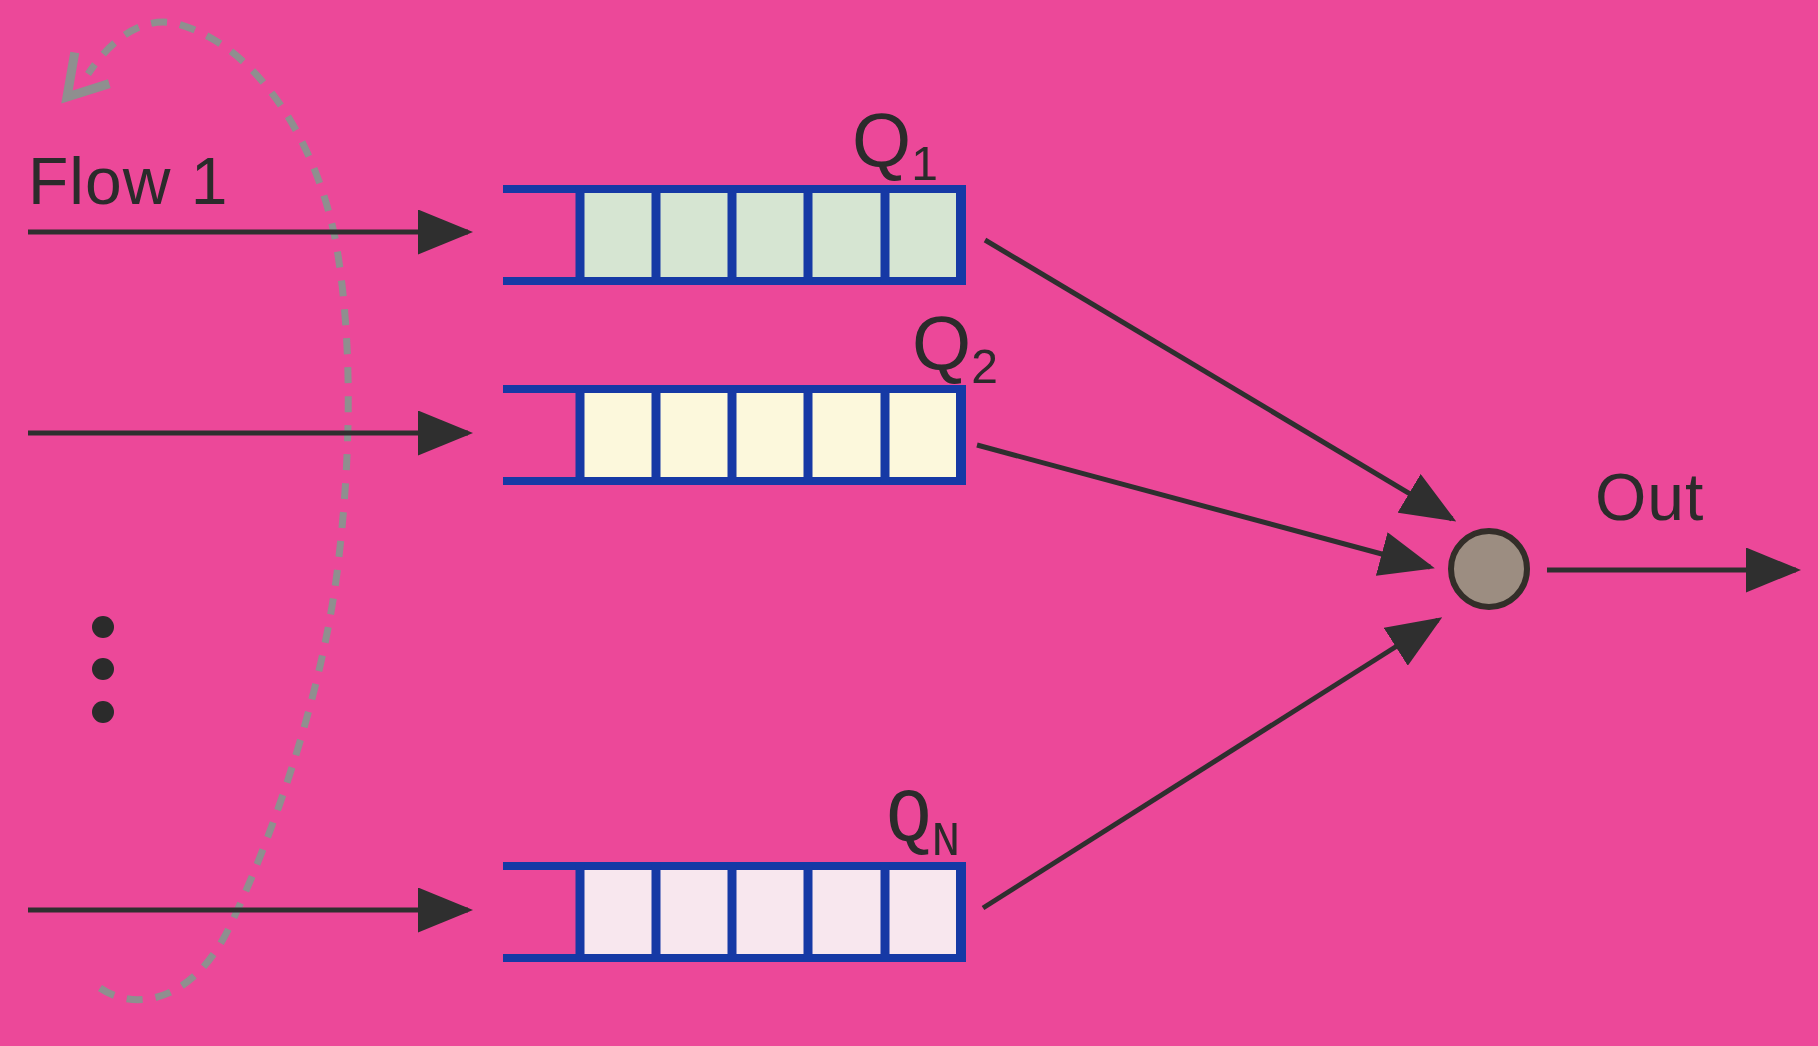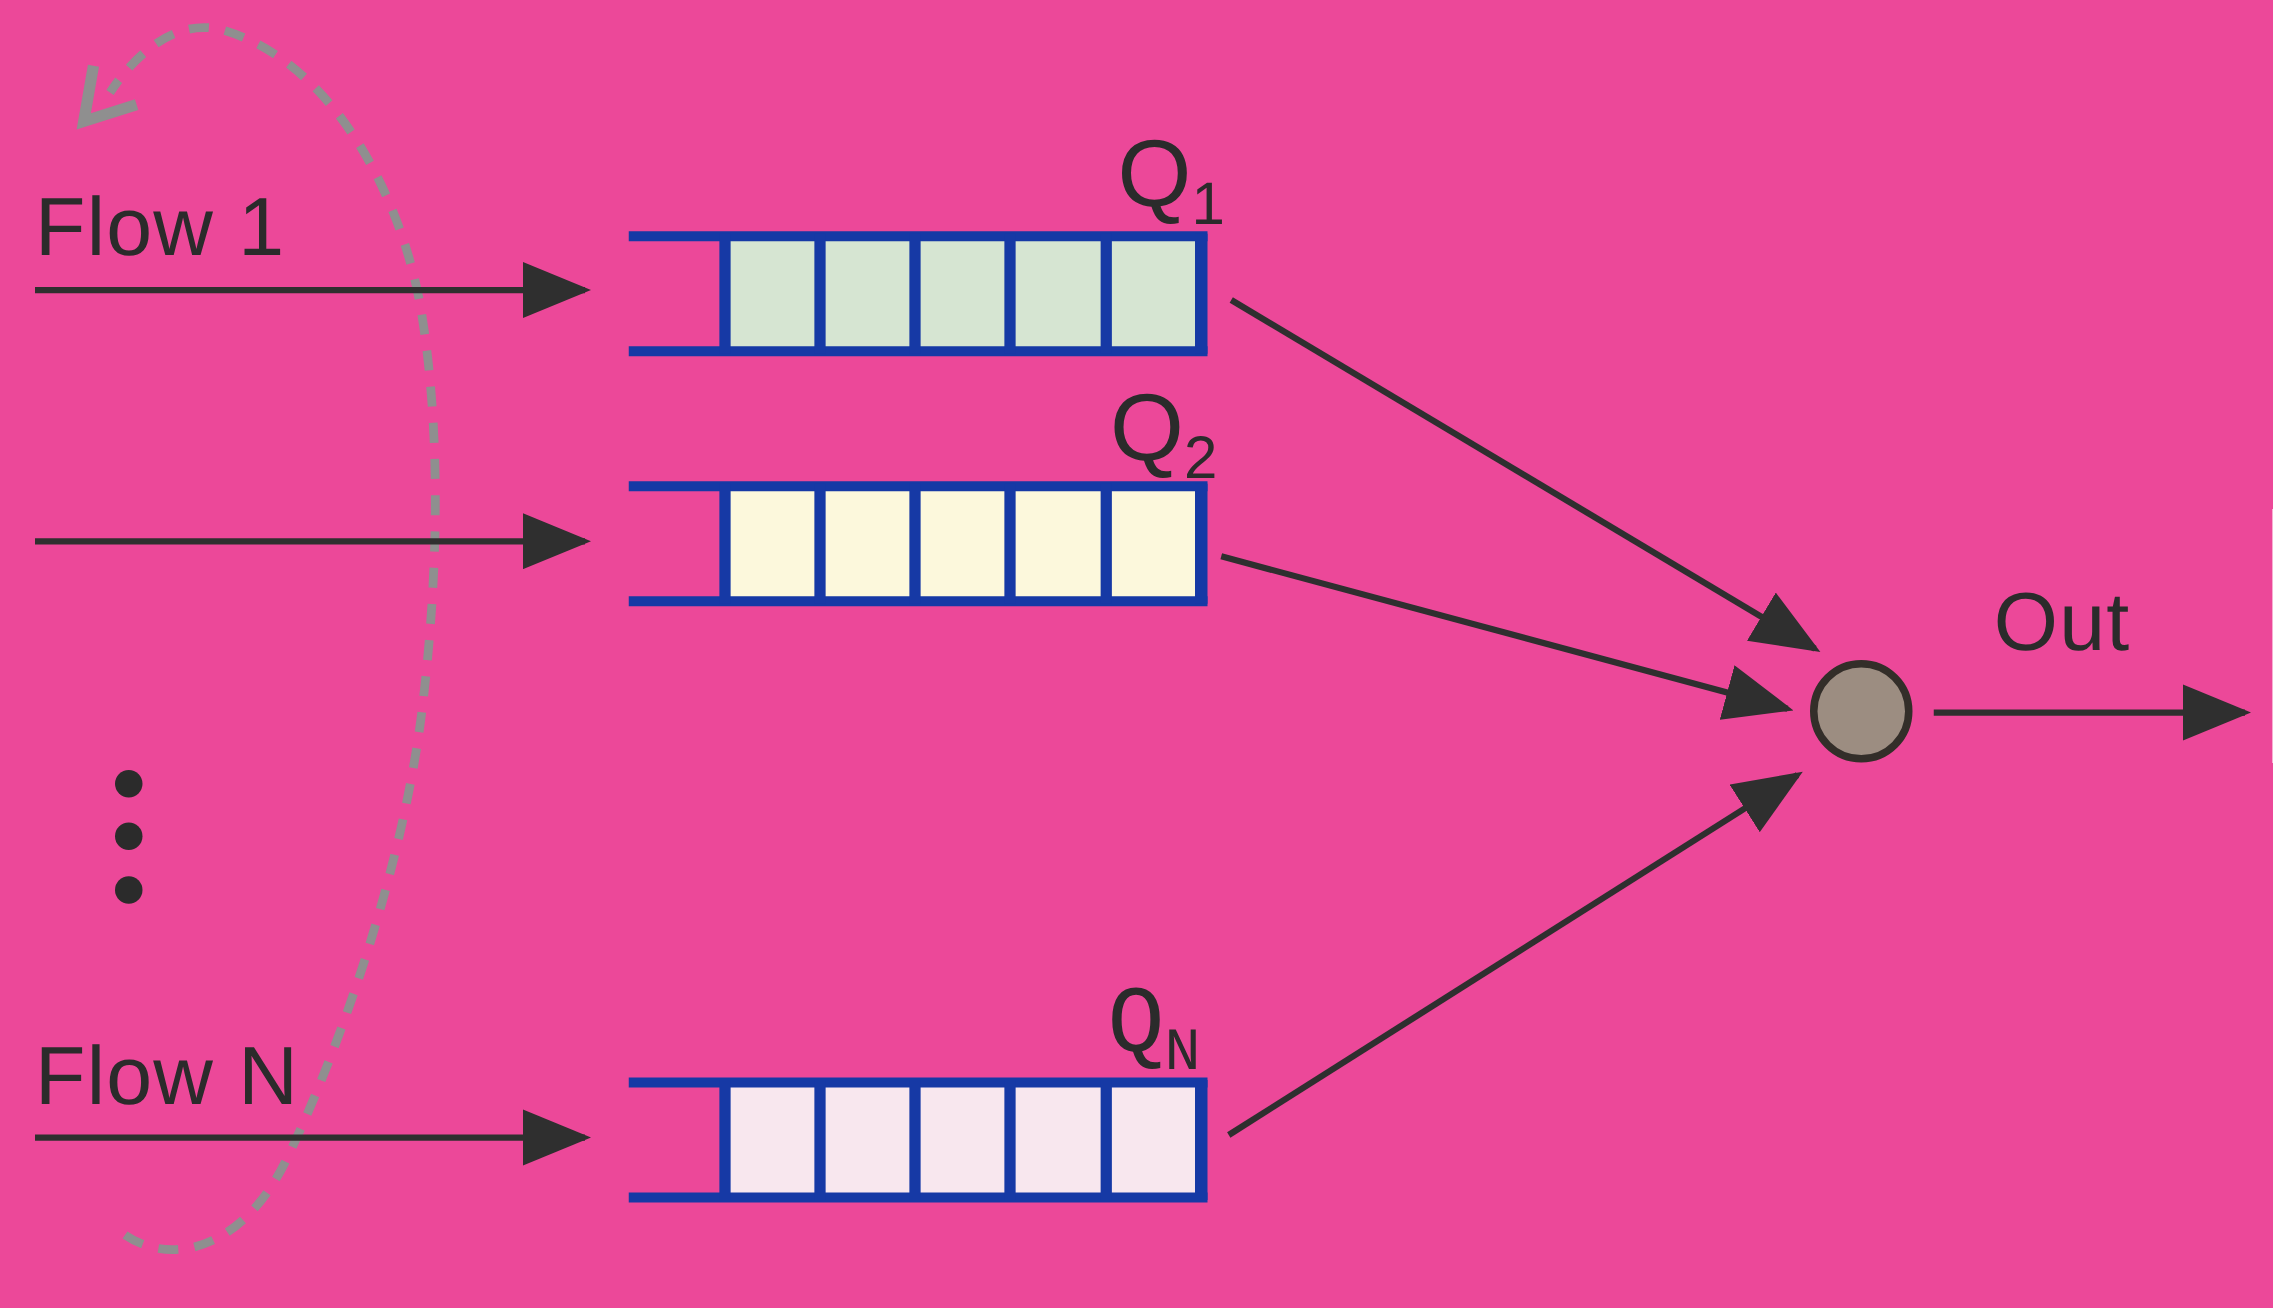--- a/index.html
+++ b/index.html
@@ -107,26 +107,25 @@
       <line x1="977" y1="445" x2="1430" y2="567" marker-end="url(#mhead)"></line>
       <line x1="983" y1="908" x2="1438" y2="620" marker-end="url(#mhead)"></line>
     </g>
 
     <circle cx="1489" cy="569" r="38" stroke-width="6" stroke="#332e29" fill="#9c8d81"></circle>
 
     <line x1="1547" y1="570" x2="1796" y2="570" stroke="#2f2f2f" stroke-width="5" marker-end="url(#mhead)"></line>
   </svg>
 
   <div class="lbl" style="left:28px;top:148px;">Flow 1</div>
-  <div class="lbl" style="left:28px;top:827px;">Flow N</div>
 
-  <div class="qlbl" style="left:894px;top:102px;">
+  <div class="qlbl" style="left:852px;top:102px;">
     <span class="q-main">Q</span><span class="q-sub">1</span>
   </div>
-  <div class="qlbl" style="left:888px;top:305px;">
+  <div class="qlbl" style="left:912px;top:305px;">
     <span class="q-main">Q</span><span class="q-sub">2</span>
   </div>
   <div class="qlbl" style="left:886px;top:783px;font-family:Liberation Mono, monospace;">
     <span class="q-main">Q</span><span class="q-sub">N</span>
   </div>
 
   <div class="lbl" style="left:1595px;top:464px;">Out</div>
 
 </div>
 

